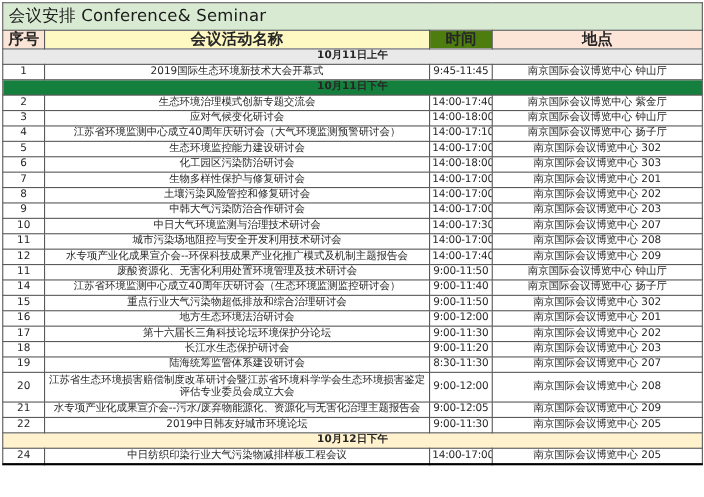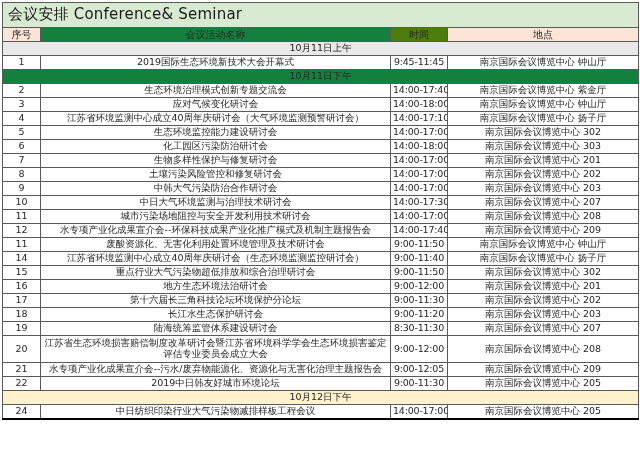--- a/index.html
+++ b/index.html
@@ -38,26 +38,27 @@
   tr.title-row th {
     text-align: left;
     font-size: 15px;
     font-weight: 500;
     color: #1a1a1a;
     height: 24px;
     padding-left: 5px;
     letter-spacing: 0.2px;
   }
   tr.header-row th {
-    font-weight: normal;
-    font-size: 10px;
+    font-weight: bold;
+    font-size: 14px;
   }
   td.section-cell {
     font-size: 10.5px;
     color: #1a1a1a;
+    font-weight: bold;
   }
   td.name-cell.wrap {
     white-space: normal;
     height: 26px;
   }
   td.time-cell {
     font-size: 9.5px;
     letter-spacing: -0.2px;
   }
 </style>
@@ -71,21 +72,21 @@
       <col style="width:350px">
       <col style="width:57px">
       <col style="width:191px">
     </colgroup>
     <thead>
       <tr class="title-row">
         <th colspan="4" id="title-cell" style="background: rgb(217, 234, 211);">会议安排 Conference&amp; Seminar</th>
       </tr>
       <tr class="header-row">
         <th id="hcol0" style="background: rgb(252, 228, 214);">序号</th>
-        <th id="hcol1" style="background: #15803d;">会议活动名称</th>
+        <th id="hcol1" style="background: #fef9c3;">会议活动名称</th>
         <th id="hcol2" style="background: #4d7c0f;">时间</th>
         <th id="hcol3" style="background: rgb(252, 228, 214); text-align: center;">地点</th>
       </tr>
     </thead>
     <tbody id="schedule-body">
         <tr>
           <td colspan="4" class="section-cell" style="background: rgb(233, 233, 233);">10月11日上午</td>
         </tr>
         <tr>
           <td>1</td>

